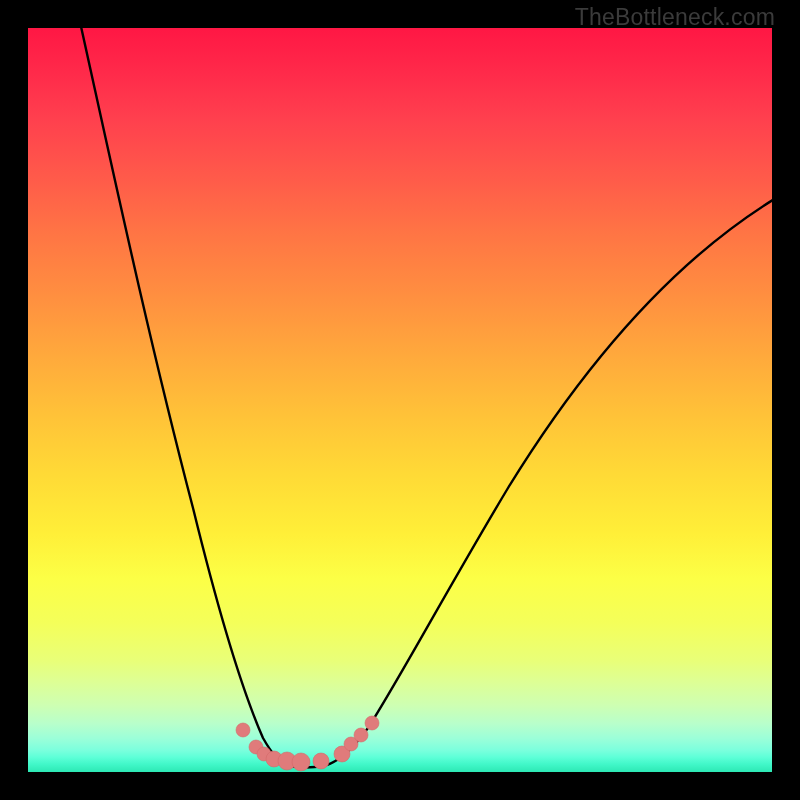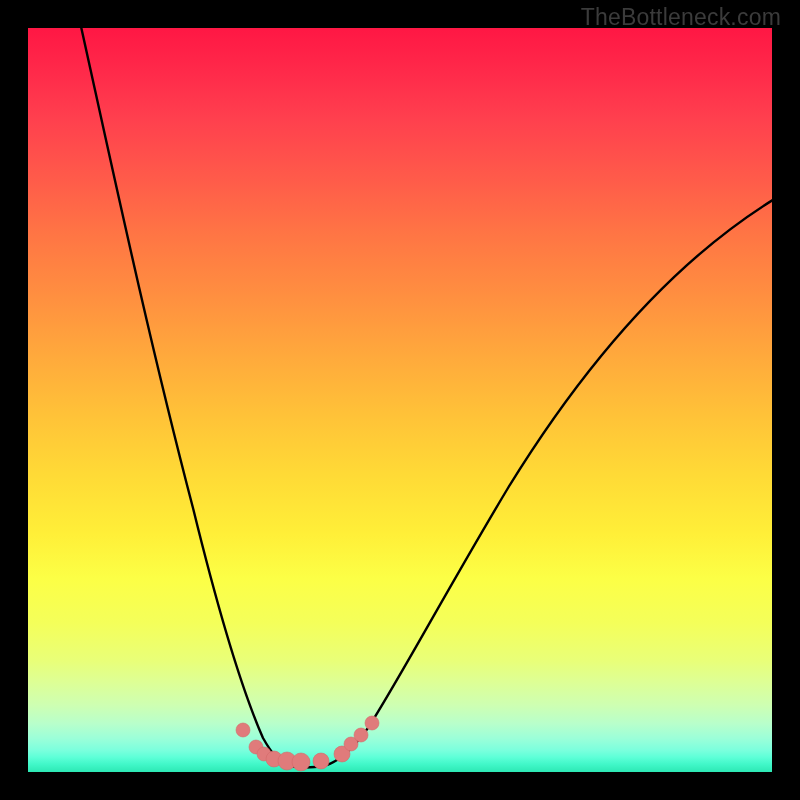--- a/index.html
+++ b/index.html
@@ -48,21 +48,21 @@
       #9bffd9 95.5%,
       #7dffdd 97%,
       #5effd8 98%,
       #40f7c8 99%,
       #2de8b4 100%
     );
   }
   .watermark {
     position: absolute;
     top: 4px;
-    right: 19px;
+    right: 25px;
     color: #3b3b3b;
     font-size: 23px;
     font-weight: 400;
     letter-spacing: 0.2px;
     pointer-events: none;
     user-select: none;
   }
   svg.curves {
     position: absolute;
     inset: 0;

